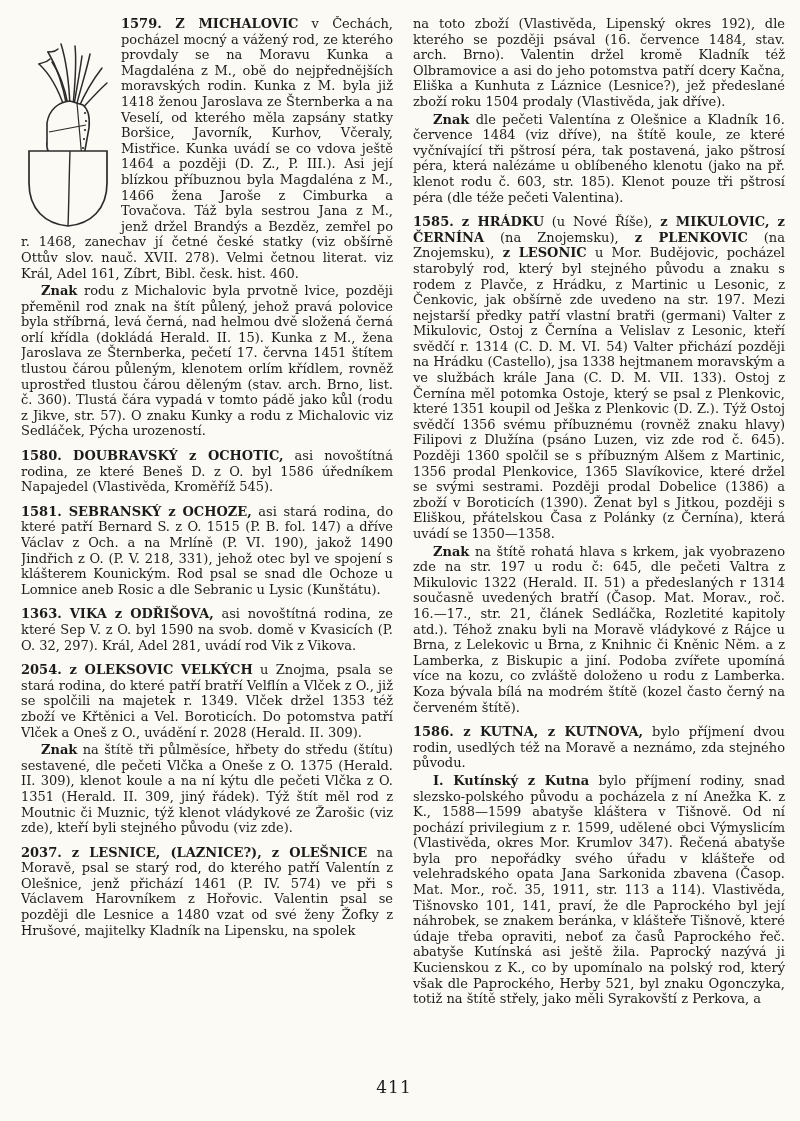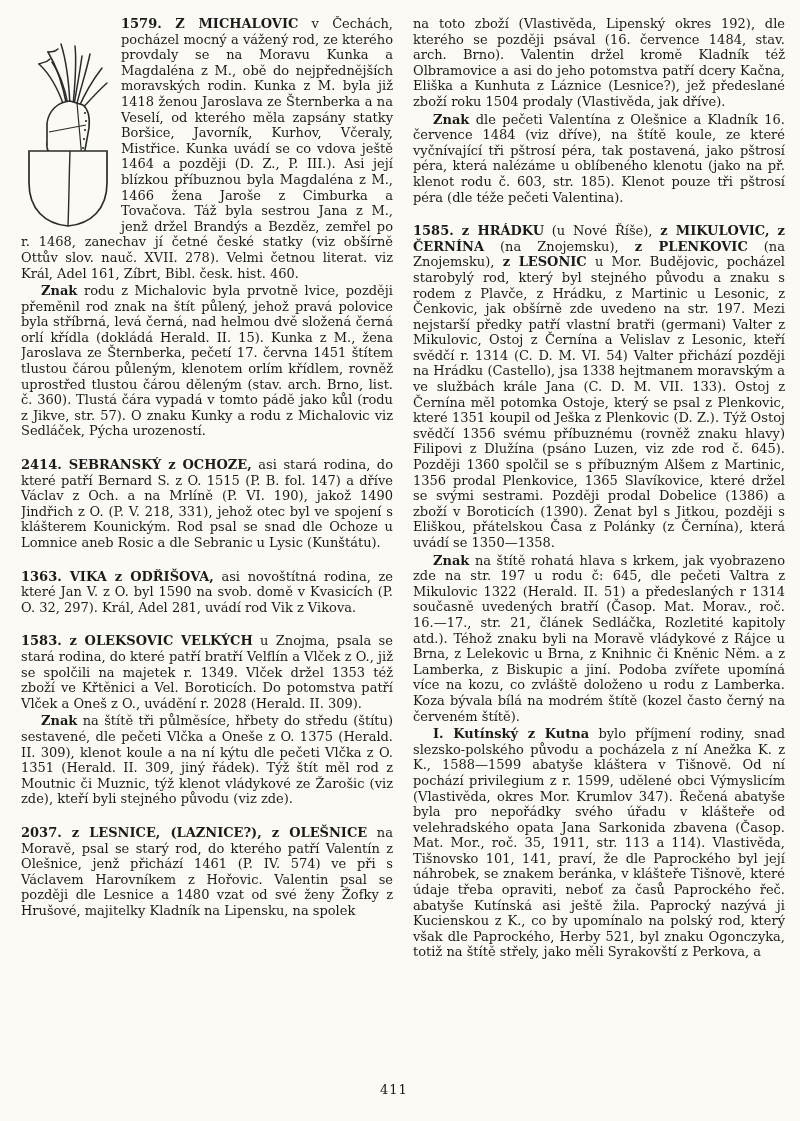--- a/index.html
+++ b/index.html
@@ -8,32 +8,32 @@
     background:#fbfaf4;
     font-family:"DejaVu Serif", serif;
     color:#1b1b1b;
     position:relative;
     overflow:hidden;
   }
   .page { box-sizing:border-box; width:800px; height:1121px; padding:16px 15px 0 21px; position:relative; }
   .cols { display:flex; gap:20px; height:1048px; overflow:hidden; }
   .col { width:376px; }
   .entry { margin:0; text-align:justify; font-size:13px; line-height:15.6px; }
-  .mt { margin-top:18px; }
+  .mt { margin-top:9px; }
   .znak { text-indent:20px; margin-top:2px; }
   .b { font-weight:bold; }
   .arms {
     float:left;
     width:86px; height:196px;
     margin:15px 10px 3px 4px;
   }
   .arms svg { width:100%; height:100%; display:block; }
   .pagenum {
     position:absolute; left:0; right:12px; bottom:24px;
-    text-align:center; font-size:13px; letter-spacing:1px;
+    text-align:center; font-size:17px; letter-spacing:1px;
   }
 </style>
 </head>
 <body>
 
 <div class="page">
   <div class="cols">
 
     <div class="col">
       <p class="entry">
@@ -63,31 +63,33 @@
               <circle cx="58" cy="117" r="1.1" fill="#2b2b2b"></circle>
             </g>
             <g>
               <path d="M4,120 L4,152 C4,178 20,193 43,195 C66,193 82,178 82,152 L82,120 Z" fill="#fbfaf4" stroke="#2b2b2b" stroke-width="1.7"></path>
               <path d="M45,120 C44,148 44,170 43,195" stroke="#2b2b2b" stroke-width="1.4" fill="none"></path>
             </g>
           </svg>
         </span><span><span class="b">1579. Z MICHALOVIC</span><span> v Čechách, pocházel mocný a vážený rod, ze kterého provdaly se na Moravu Kunka a Magdaléna z M., obě do nejpřednějších moravských rodin. Kunka z M. byla již 1418 ženou Jaroslava ze Šternberka a na Veselí, od kterého měla zapsány statky Boršice, Javorník, Kurhov, Včeraly, Mistřice. Kunka uvádí se co vdova ještě 1464 a později (D. Z., P. III.). Asi její blízkou příbuznou byla Magdaléna z M., 1466 žena Jaroše z Cimburka a Tovačova. Táž byla sestrou Jana z M., jenž držel Brandýs a Bezděz, zemřel po r. 1468, zanechav jí četné české statky (viz obšírně Ottův slov. nauč. XVII. 278). Velmi četnou literat. viz Král, Adel 161, Zíbrt, Bibl. česk. hist. 460.</span></span>
       </p>
       <p class="entry znak"><span><span class="b">Znak</span><span> rodu z Michalovic byla prvotně lvice, později přeměnil rod znak na štít půlený, jehož pravá polovice byla stříbrná, levá černá, nad helmou dvě složená černá orlí křídla (dokládá Herald. II. 15). Kunka z M., žena Jaroslava ze Šternberka, pečetí 17. června 1451 štítem tlustou čárou půleným, klenotem orlím křídlem, rovněž uprostřed tlustou čárou děleným (stav. arch. Brno, list. č. 360). Tlustá čára vypadá v tomto pádě jako kůl (rodu z Jikve, str. 57). O znaku Kunky a rodu z Michalovic viz Sedláček, Pýcha urozeností.</span></span></p>
-      <p class="entry mt"><span><span class="b">2414. SEBRANSKÝ z OCHOZE,</span><span> asi stará rodina, do které patří Bernard S. z O. 1515 (P. B. fol. 147) a dříve Václav z Och. a na Mrlíně (P. VI. 190), jakož 1490 Jindřich z O. (P. V. 218, 331), jehož otec byl ve spojení s klášterem Kounickým. Rod psal se snad dle Ochoze u Lomnice aneb Rosic a dle Sebranic u Lysic (Kunštátu).</span></span></p>
-      <p class="entry mt"><span><span class="b">1363. VIKA z ODŘIŠOVA,</span><span> asi novoštítná rodina, ze které Jan V. z O. byl 1590 na svob. domě v Kvasicích (P. O. 32, 297). Král, Adel 281, uvádí rod Vik z Vikova.</span></span></p>
-      <p class="entry mt"><span><span class="b">1583. z OLEKSOVIC VELKÝCH</span><span> u Znojma, psala se stará rodina, do které patří bratří Velflín a Vlček z O., již se spolčili na majetek r. 1349. Vlček držel 1353 též zboží ve Křtěnici a Vel. Boroticích. Do potomstva patří Vlček a Oneš z O., uvádění r. 2028 (Herald. II. 309).</span></span></p>
+      <p class="entry mt"><span><span class="b">1580. DOUBRAVSKÝ z OCHOTIC,</span><span> asi novoštítná rodina, ze které Beneš D. z O. byl 1586 úředníkem Napajedel (Vlastivěda, Kroměříž 545).</span></span></p>
+      <p class="entry mt"><span><span class="b">1581. SEBRANSKÝ z OCHOZE,</span><span> asi stará rodina, do které patří Bernard S. z O. 1515 (P. B. fol. 147) a dříve Václav z Och. a na Mrlíně (P. VI. 190), jakož 1490 Jindřich z O. (P. V. 218, 331), jehož otec byl ve spojení s klášterem Kounickým. Rod psal se snad dle Ochoze u Lomnice aneb Rosic a dle Sebranic u Lysic (Kunštátu).</span></span></p>
+      <p class="entry mt"><span><span class="b">1363. VIKA z ODŘIŠOVA,</span><span> asi novoštítná rodina, ze které Sep V. z O. byl 1590 na svob. domě v Kvasicích (P. O. 32, 297). Král, Adel 281, uvádí rod Vik z Vikova.</span></span></p>
+      <p class="entry mt"><span><span class="b">2054. z OLEKSOVIC VELKÝCH</span><span> u Znojma, psala se stará rodina, do které patří bratří Velflín a Vlček z O., již se spolčili na majetek r. 1349. Vlček držel 1353 též zboží ve Křtěnici a Vel. Boroticích. Do potomstva patří Vlček a Oneš z O., uvádění r. 2028 (Herald. II. 309).</span></span></p>
       <p class="entry znak"><span><span class="b">Znak</span><span> na štítě tři půlměsíce, hřbety do středu (štítu) sestavené, dle pečeti Vlčka a Oneše z O. 1375 (Herald. II. 309), klenot koule a na ní kýtu dle pečeti Vlčka z O. 1351 (Herald. II. 309, jiný řádek). Týž štít měl rod z Moutnic či Muznic, týž klenot vládykové ze Žarošic (viz zde), kteří byli stejného původu (viz zde).</span></span></p>
       <p class="entry mt"><span><span class="b">2037. z LESNICE, (LAZNICE?), z OLEŠNICE</span><span> na Moravě, psal se starý rod, do kterého patří Valentín z Olešnice, jenž přichází 1461 (P. IV. 574) ve při s Václavem Harovníkem z Hořovic. Valentin psal se později dle Lesnice a 1480 vzat od své ženy Žofky z Hrušové, majitelky Kladník na Lipensku, na spolek</span></span></p>
     </div>
 
     <div class="col">
       <p class="entry"><span><span>na toto zboží (Vlastivěda, Lipenský okres 192), dle kterého se později psával (16. července 1484, stav. arch. Brno). Valentin držel kromě Kladník též Olbramovice a asi do jeho potomstva patří dcery Kačna, Eliška a Kunhuta z Láznice (Lesnice?), jež předeslané zboží roku 1504 prodaly (Vlastivěda, jak dříve).</span></span></p>
       <p class="entry znak"><span><span class="b">Znak</span><span> dle pečeti Valentína z Olešnice a Kladník 16. července 1484 (viz dříve), na štítě koule, ze které vyčnívající tři pštrosí péra, tak postavená, jako pštrosí péra, která nalézáme u oblíbeného klenotu (jako na př. klenot rodu č. 603, str. 185). Klenot pouze tři pštrosí péra (dle téže pečeti Valentina).</span></span></p>
       <p class="entry mt"><span><span class="b">1585. z HRÁDKU</span><span> (u Nové Říše), </span><span class="b">z MIKULOVIC, z ČERNÍNA</span><span> (na Znojemsku), </span><span class="b">z PLENKOVIC</span><span> (na Znojemsku), </span><span class="b">z LESONIC</span><span> u Mor. Budějovic, pocházel starobylý rod, který byl stejného původu a znaku s rodem z Plavče, z Hrádku, z Martinic u Lesonic, z Čenkovic, jak obšírně zde uvedeno na str. 197. Mezi nejstarší předky patří vlastní bratři (germani) Valter z Mikulovic, Ostoj z Černína a Velislav z Lesonic, kteří svědčí r. 1314 (C. D. M. VI. 54) Valter přichází později na Hrádku (Castello), jsa 1338 hejtmanem moravským a ve službách krále Jana (C. D. M. VII. 133). Ostoj z Černína měl potomka Ostoje, který se psal z Plenkovic, které 1351 koupil od Ješka z Plenkovic (D. Z.). Týž Ostoj svědčí 1356 svému příbuznému (rovněž znaku hlavy) Filipovi z Dlužína (psáno Luzen, viz zde rod č. 645). Později 1360 spolčil se s příbuzným Alšem z Martinic, 1356 prodal Plenkovice, 1365 Slavíkovice, které držel se svými sestrami. Později prodal Dobelice (1386) a zboží v Boroticích (1390). Ženat byl s Jitkou, později s Eliškou, přátelskou Časa z Polánky (z Černína), která uvádí se 1350—1358.</span></span></p>
       <p class="entry znak"><span><span class="b">Znak</span><span> na štítě rohatá hlava s krkem, jak vyobrazeno zde na str. 197 u rodu č: 645, dle pečeti Valtra z Mikulovic 1322 (Herald. II. 51) a předeslaných r 1314 současně uvedených bratří (Časop. Mat. Morav., roč. 16.—17., str. 21, článek Sedláčka, Rozletité kapitoly atd.). Téhož znaku byli na Moravě vládykové z Rájce u Brna, z Lelekovic u Brna, z Knihnic či Kněnic Něm. a z Lamberka, z Biskupic a jiní. Podoba zvířete upomíná více na kozu, co zvláště doloženo u rodu z Lamberka. Koza bývala bílá na modrém štítě (kozel často černý na červeném štítě).</span></span></p>
+      <p class="entry mt"><span><span class="b">1586. z KUTNA, z KUTNOVA,</span><span> bylo příjmení dvou rodin, usedlých též na Moravě a neznámo, zda stejného původu.</span></span></p>
       <p class="entry znak"><span><span class="b">I. Kutínský z Kutna</span><span> bylo příjmení rodiny, snad slezsko-polského původu a pocházela z ní Anežka K. z K., 1588—1599 abatyše kláštera v Tišnově. Od ní pochází privilegium z r. 1599, udělené obci Výmyslicím (Vlastivěda, okres Mor. Krumlov 347). Řečená abatyše byla pro nepořádky svého úřadu v klášteře od velehradského opata Jana Sarkonida zbavena (Časop. Mat. Mor., roč. 35, 1911, str. 113 a 114). Vlastivěda, Tišnovsko 101, 141, praví, že dle Paprockého byl její náhrobek, se znakem beránka, v klášteře Tišnově, které údaje třeba opraviti, neboť za časů Paprockého řeč. abatyše Kutínská asi ještě žila. Paprocký nazývá ji Kucienskou z K., co by upomínalo na polský rod, který však dle Paprockého, Herby 521, byl znaku Ogonczyka, totiž na štítě střely, jako měli Syrakovští z Perkova, a</span></span></p>
     </div>
 
   </div>
 
   <div class="pagenum">411</div>
 </div>
 
 </body></html>

